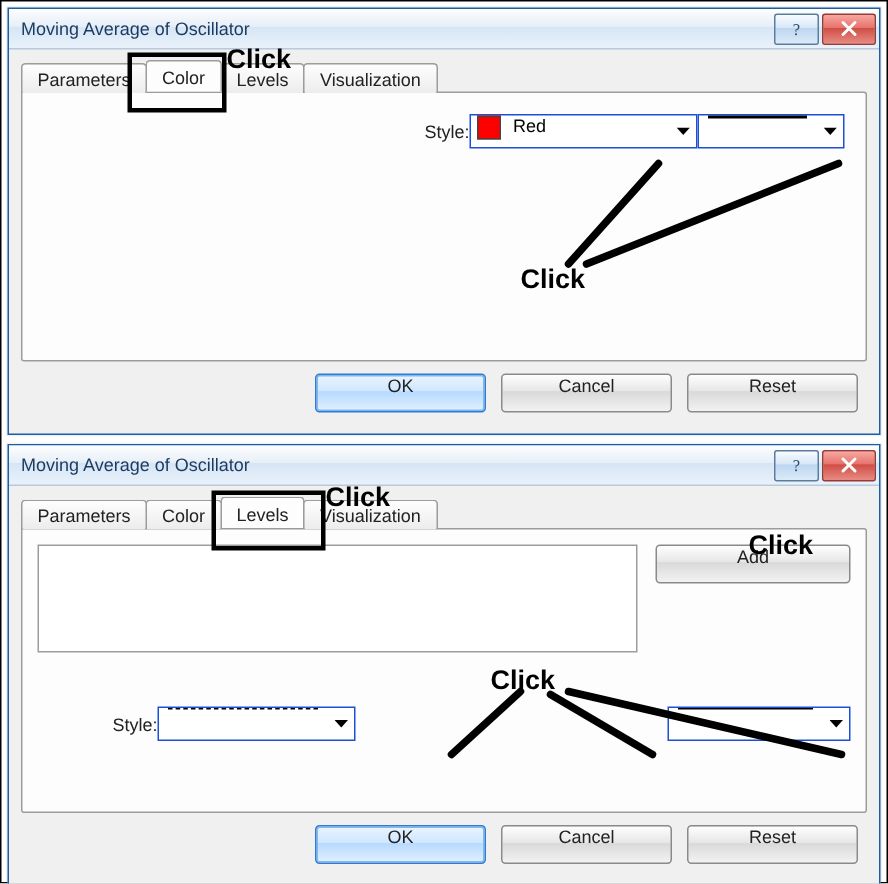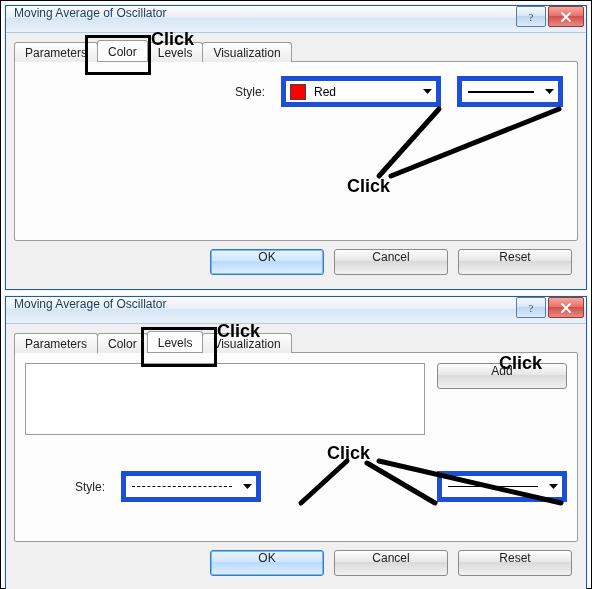--- a/index.html
+++ b/index.html
@@ -1,32 +1,32 @@
 <!DOCTYPE html>
 <html><head>
 <meta charset="utf-8">
 <style>
   html,body{margin:0;padding:0;font-family:"Segoe UI",Tahoma,sans-serif;font-size:12px;background:#fff}
   .canvas{position:relative;width:592px;height:589px;border:1px solid #000;box-sizing:border-box}
   .dialog{position:absolute;border:1px solid #1b5da6;background:#f0f0f0;box-shadow:0 0 0 1px rgba(0,0,0,.05)}
-  .titlebar{height:26px;background:linear-gradient(#fdfefe,#e6eef7 45%,#d6e5f5 46%,#e9f2fb);border-bottom:1px solid #b7c9dc;display:flex;padding:0 2px 0 8px;position:relative}
+  .titlebar{height:26px;background:linear-gradient(#fdfefe,#e6eef7 45%,#d6e5f5 46%,#e9f2fb);border-bottom:1px solid #b7c9dc;display:flex;align-items:center;padding:0 2px 0 8px;position:relative}
   .title{color:#1b3a5f;font-size:12px}
   .ctrl-group{margin-left:auto;display:flex;gap:0}
   .winbtn{width:34px;height:19px;border:1px solid #5a7ca1;border-radius:2px;display:flex;align-items:center;justify-content:center;background:linear-gradient(#f7fbff,#d7e7f7 45%,#bcd5ef 46%,#dcebf9);margin-left:2px}
   .winbtn.help{width:28px}
   .winbtn.close{background:linear-gradient(#f7a7a1,#e6736b 45%,#cf4d44 46%,#e88b84);border-color:#963a33;color:#fff}
   .winbtn svg{display:block}
   .client{padding:6px 8px 8px 8px}
   .tabs{display:flex;align-items:flex-end;height:22px}
   .tab{padding:3px 10px 2px 10px;border:1px solid #9c9c9c;border-bottom:none;background:linear-gradient(#fefefe,#ececec);margin-right:-1px;border-radius:3px 3px 0 0;position:relative;top:1px;color:#222}
   .tab.active{background:#fdfdfd;z-index:2;top:0;padding-top:4px}
   .tab-body{border:1px solid #9c9c9c;background:#fdfdfd;min-height:150px;padding:14px;border-radius:0 2px 2px 2px}
-  .row{display:flex;align-items:center;gap:16px}
+  .row{display:flex;align-items:center;gap:0}
   .label{color:#222}
-  .combo{display:flex;align-items:center;border:5px solid #1d4ed8;background:#fff;height:21px;position:relative}
+  .combo{display:flex;border:1px solid #1d4ed8;background:#fff;height:21px;position:relative}
   .combo .sw{width:14px;height:14px;border:1px solid #444;margin:0 4px 0 4px}
   .combo .txt{flex:1;padding:0 4px;white-space:nowrap}
   .combo .arrow{width:18px;height:100%;display:flex;align-items:center;justify-content:center;border-left:0 solid #aaa}
   .combo .arrow svg{display:block}
   .combo.line .preview{height:0;flex:1;margin:0 6px}
   .solid-line{border-top:2px solid #000}
   .dashed-line{border-top:1px dashed #000}
   .thin-line{border-top:1px solid #000}
   .btn{height:24px;border:1px solid #8a8a8a;border-radius:3px;background:linear-gradient(#fefefe,#e6e6e6 45%,#d9d9d9 46%,#f2f2f2);min-width:92px;display:inline-flex;align-items:flex-start;justify-content:center;padding:0 10px;color:#222}
   .btn.primary{border-color:#2f7bd0;background:linear-gradient(#eaf4ff,#cfe7ff 45%,#b7daff 46%,#e1f0ff);box-shadow:0 0 0 1px #7fb7ef inset}

